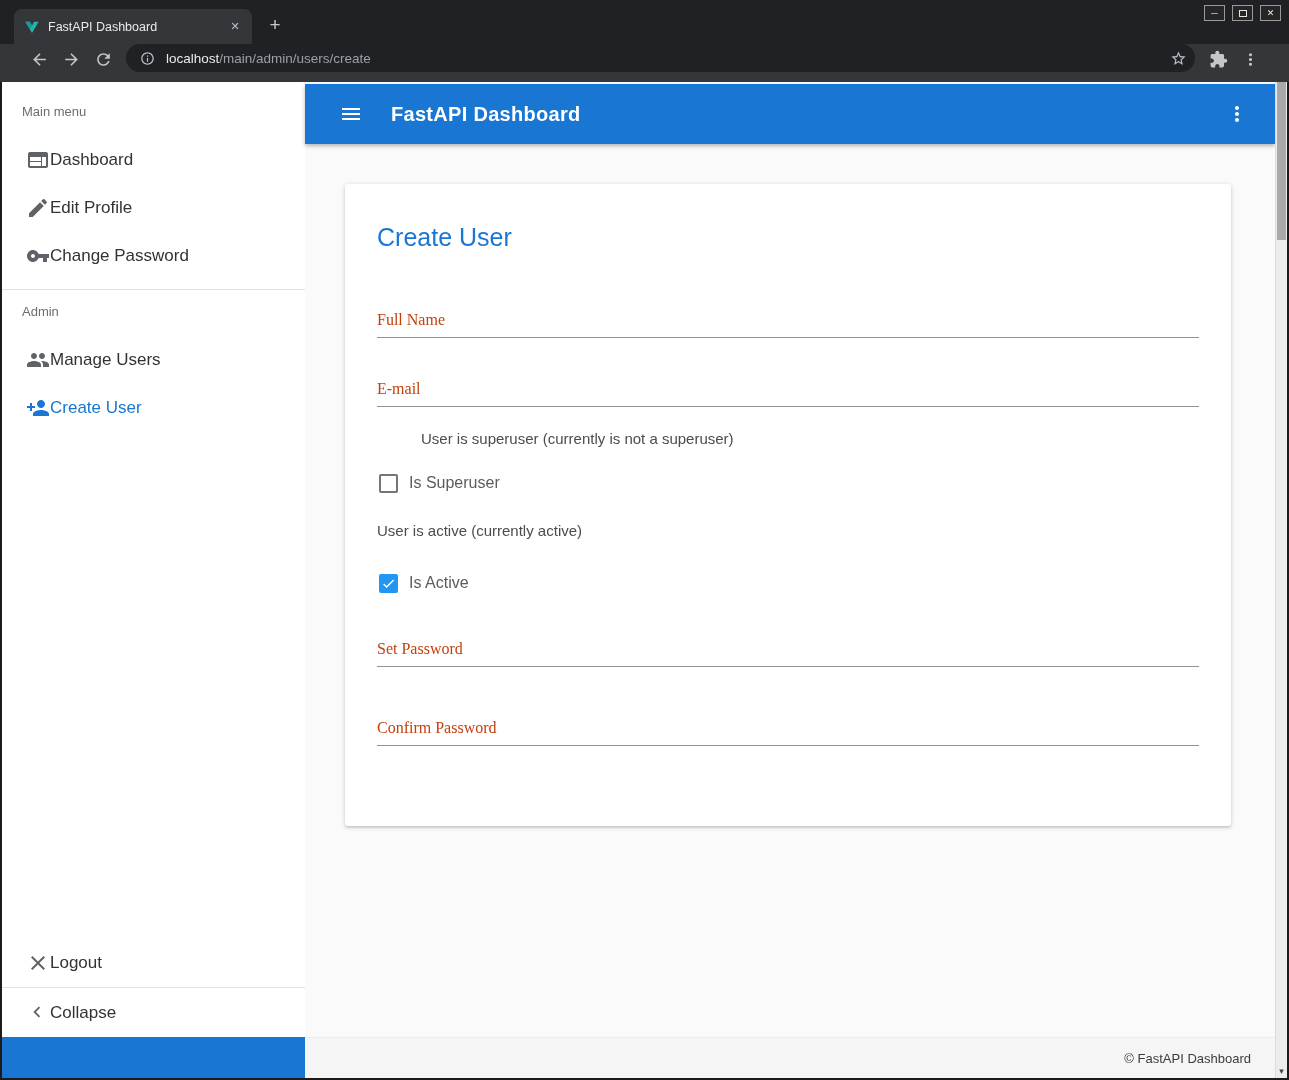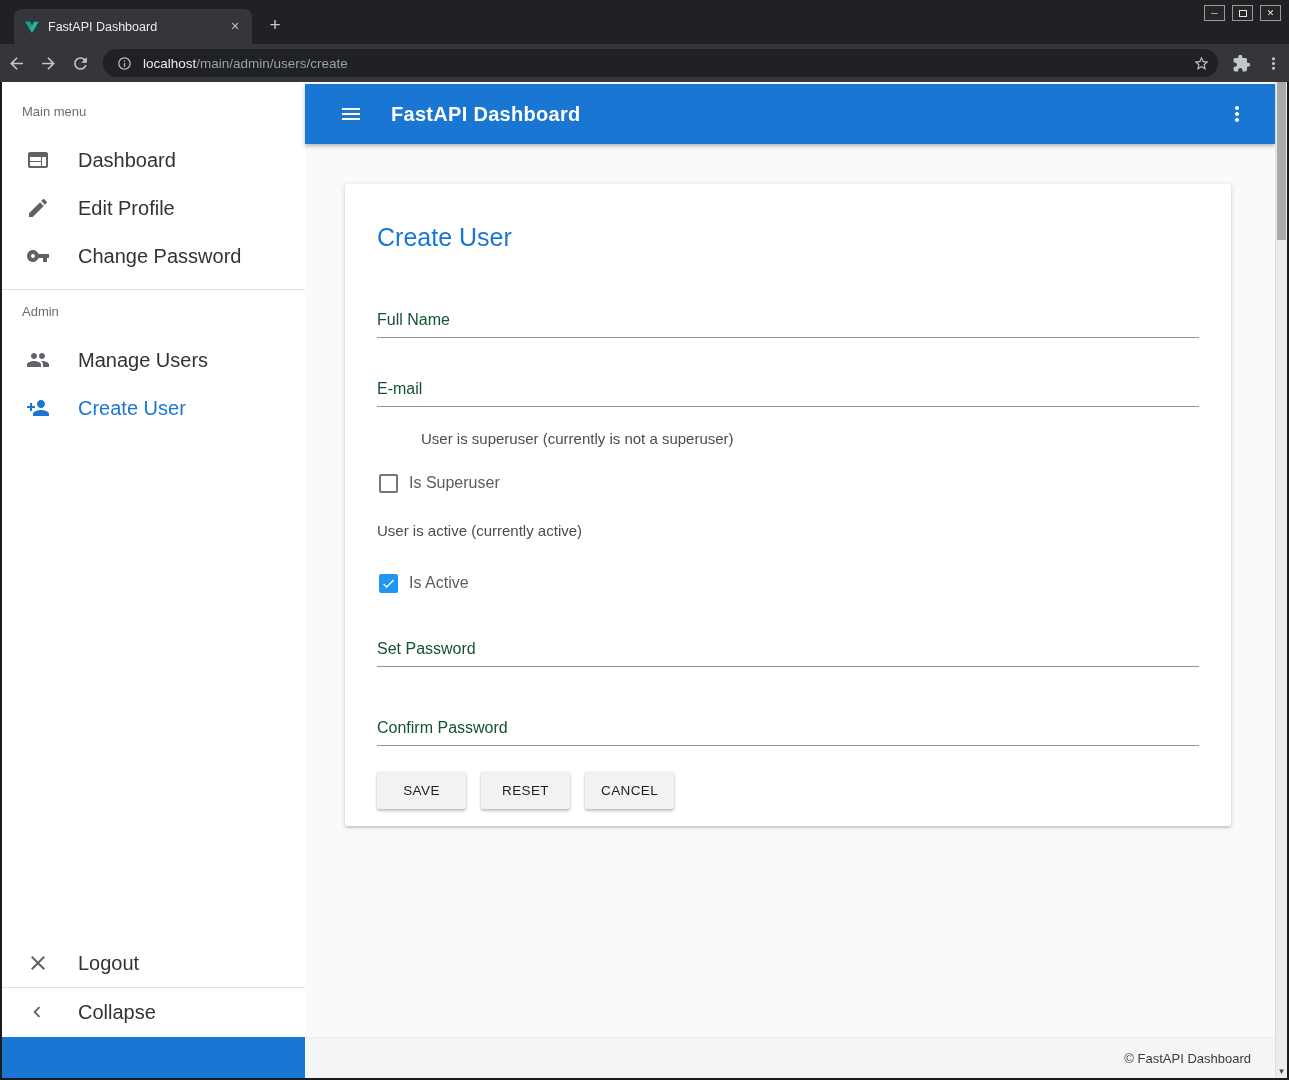--- a/index.html
+++ b/index.html
@@ -45,21 +45,21 @@
     width:21px; height:16px; border:1px solid #9a9a9a; background:#262626;
     display:flex; align-items:center; justify-content:center;
     color:#e6e6e6; font-size:9px; line-height:1; cursor:pointer;
   }
   .win-btn .max-glyph {
     width:8px; height:7px; border:1px solid #e6e6e6; display:block;
   }
 
   .toolbar {
     position:absolute; top:44px; left:0; width:100%; height:38px;
-    background:#35363a; display:flex; align-items:center; padding:0 1px; gap:2px;
+    background:#35363a; display:flex; padding:0 24px; gap:2px;
   }
   .tb-icon {
     width:30px; height:30px; flex:0 0 auto; border-radius:50%;
     display:flex; align-items:center; justify-content:center;
     color:#c4c7ca; cursor:pointer;
   }
   .tb-icon svg { width:19px; height:19px; fill:currentColor; display:block; }
   .omnibox {
     flex:1; height:28px; margin:0 6px;
     background:#202124; border-radius:14px;
@@ -89,21 +89,21 @@
     display:flex; flex-direction:column;
   }
   .section-label { font-size:13px; line-height:15px; color:#6d6d6d; margin:22px 0 17px 20px; }
   .section-label.admin { margin:14px 0 17px 20px; }
   .nav-item {
     height:48px; display:flex; align-items:center; padding-left:24px;
     color:#333; cursor:pointer; flex:0 0 auto;
   }
   .nav-icon { width:24px; height:24px; color:#5f6368; flex:0 0 auto; }
   .nav-icon svg { width:24px; height:24px; fill:currentColor; display:block; }
-  .nav-label { margin-left:28px; font-size:20px; }
+  .nav-label { font-size:17px; }
   .nav-item.active, .nav-item.active .nav-icon { color:var(--primary, #1976d2); }
   .side-divider { height:1px; background:#e2e2e2; margin-top:9px; flex:0 0 auto; }
   .sidebar-spacer { flex:1 1 auto; }
   .collapse-item {
     height:50px; border-top:1px solid #e2e2e2;
     display:flex; align-items:center; padding-left:24px;
     color:#333; cursor:pointer; flex:0 0 auto;
   }
   .collapse-item .nav-icon svg { width:22px; height:22px; }
 
@@ -123,21 +123,21 @@
 
   
   .card {
     position:absolute; left:40px; top:102px; width:886px; height:642px;
     background:#fff; border-radius:3px;
     box-shadow:0 1px 5px rgba(0,0,0,.16), 0 2px 2px rgba(0,0,0,.10);
     padding:38px 32px 0;
   }
   .card-title { font-size:25px; line-height:30px; font-weight:400; color:var(--primary, #1976d2); }
   .field { border-bottom:1px solid #949494; padding-bottom:5px; cursor:text; }
-  .field-label { font-size:16px; line-height:24px; color:#14532d; display:block; }
+  .field-label { font-size:16px; line-height:24px; color:#c2410c; display:block;font-family:Liberation Serif, serif; }
   .field.full-name { margin-top:56px; }
   .field.email { margin-top:39px; }
   .hint { font-size:15px; line-height:20px; color:#4c4c4c; }
   .hint.superuser { margin-top:22px;margin-left:44px; }
   .hint.active { margin-top:27px; }
   .cb-row { display:flex; align-items:center; gap:11px; height:22px; margin-left:2px; cursor:pointer; }
   .cb-row.superuser { margin-top:23px; }
   .cb-row.active { margin-top:31px; }
   .cb-box { width:19px; height:19px; border:2px solid #757575; border-radius:2px; background:#fff; flex:0 0 auto; }
   .cb-box.checked {
@@ -370,25 +370,20 @@
         </div>
 
         <div class="field set-password">
           <span class="field-label">Set Password</span>
         </div>
 
         <div class="field confirm-password">
           <span class="field-label">Confirm Password</span>
         </div>
 
-        <div class="btn-row">
-          <button class="btn">SAVE</button>
-          <button class="btn">RESET</button>
-          <button class="btn">CANCEL</button>
-        </div>
       </section>
     </div>
 
     <div class="footer">
       <div class="footer-accent"></div>
       <div class="footer-main">
         <span>© FastAPI Dashboard</span>
       </div>
     </div>
 

